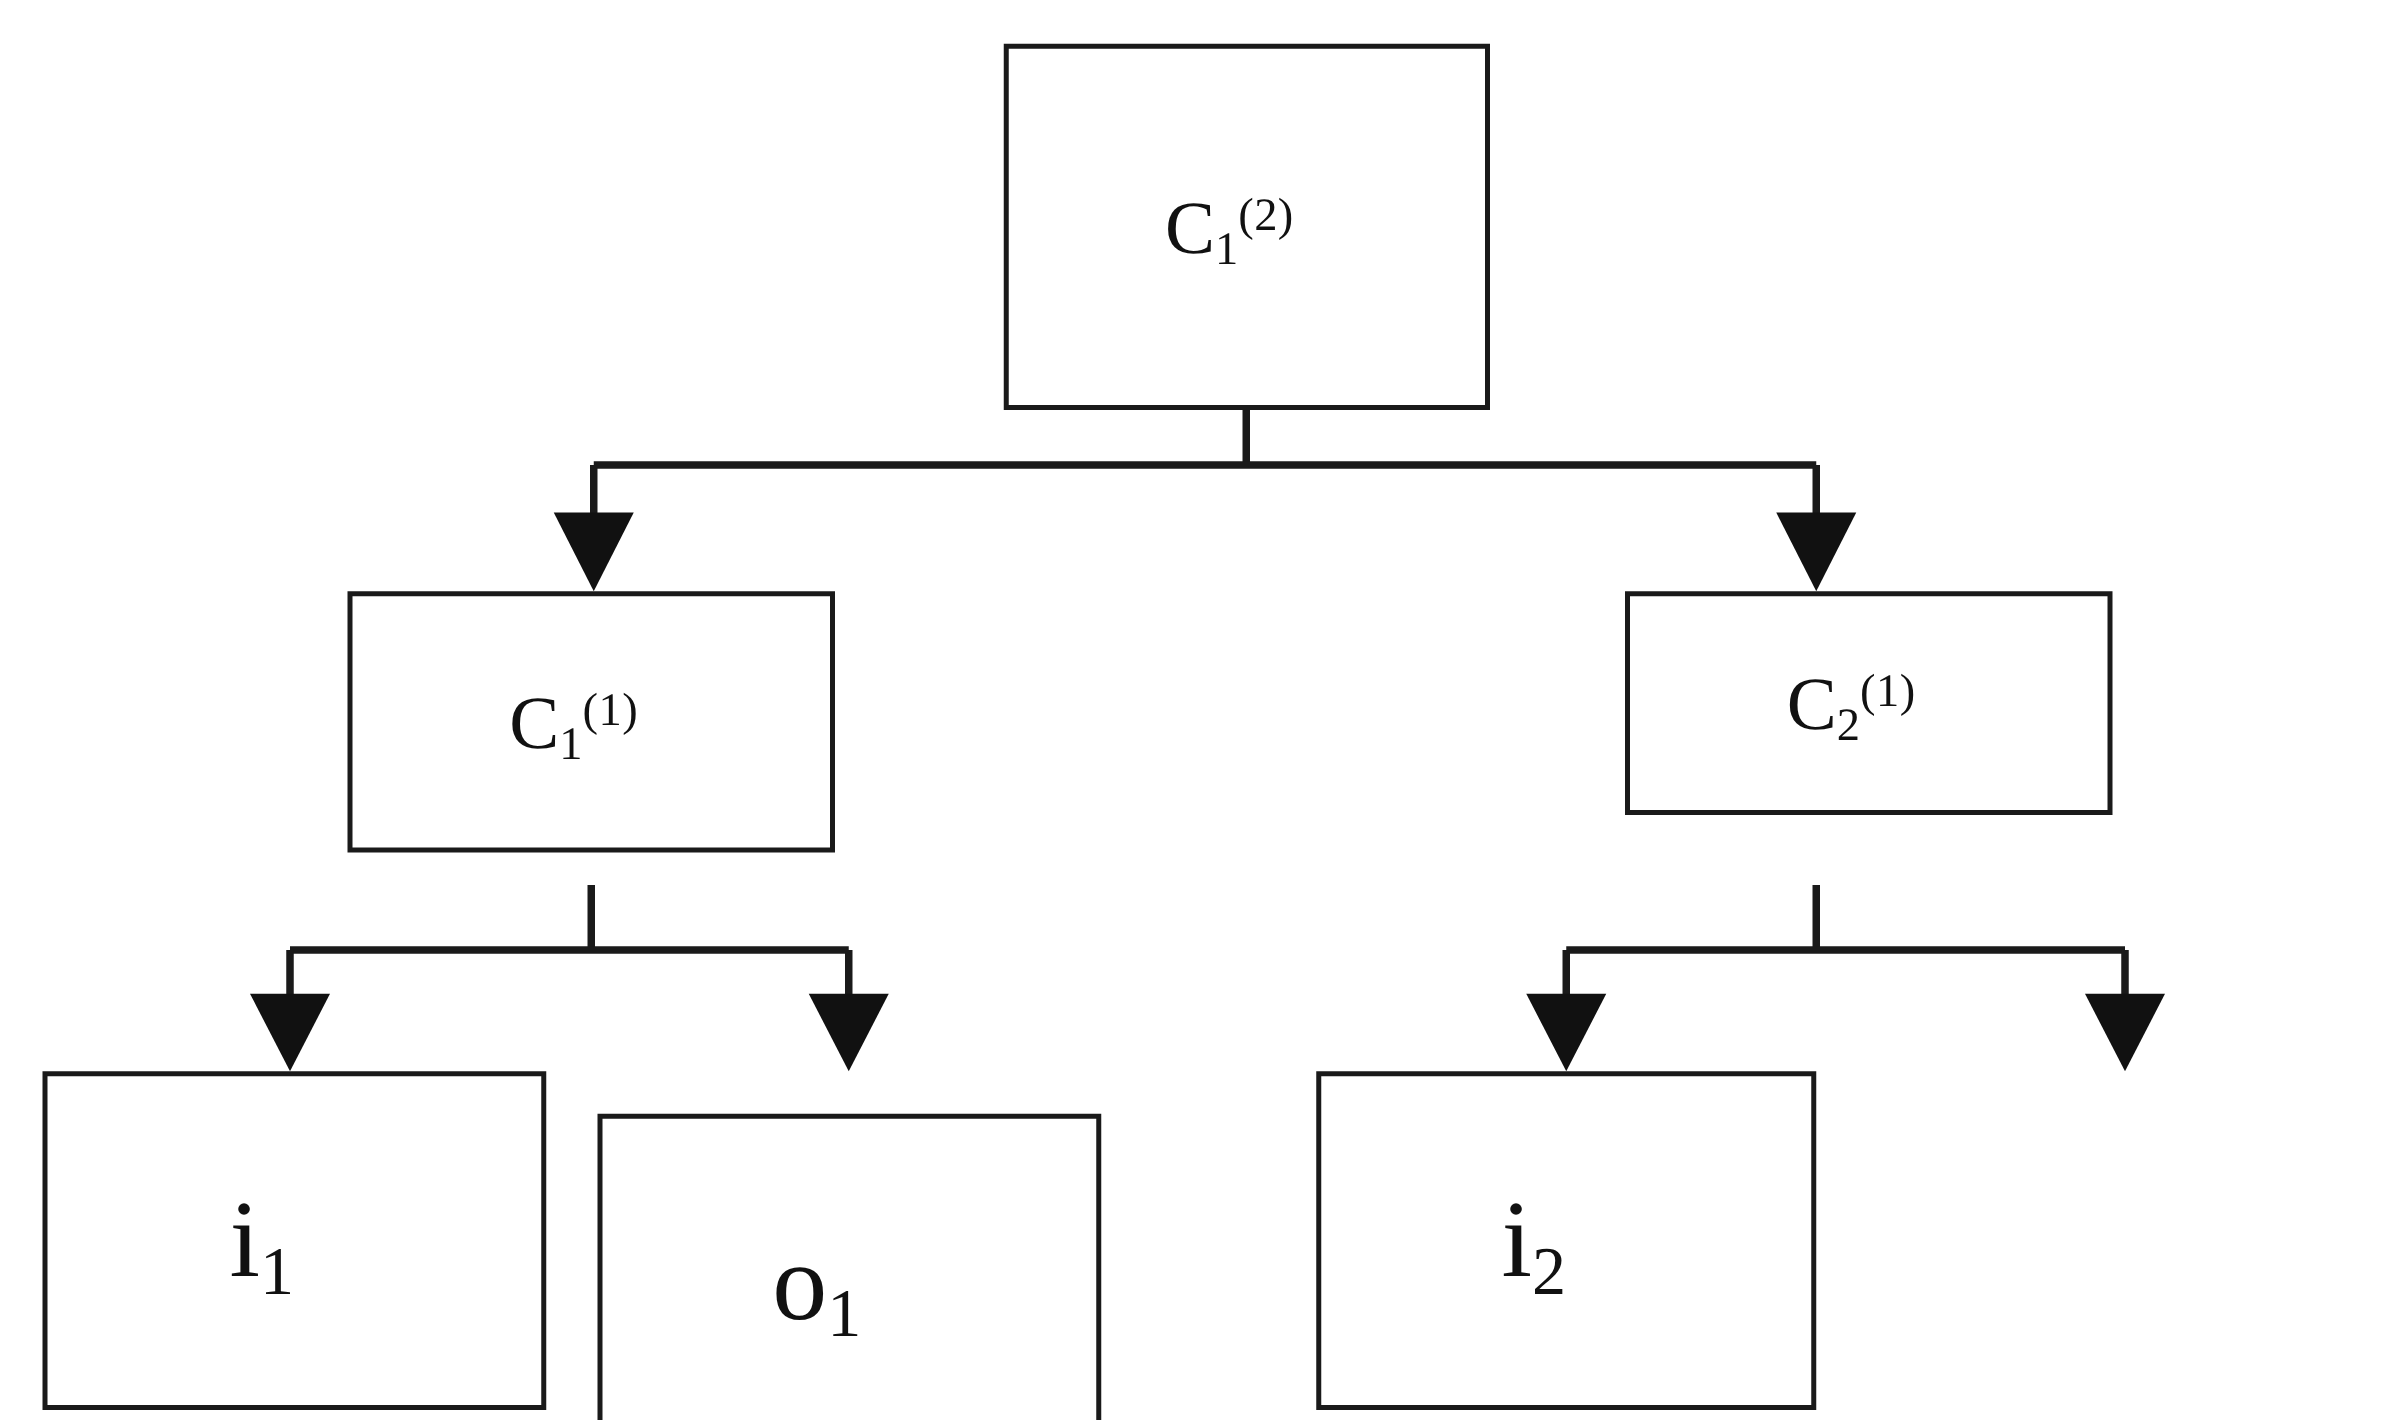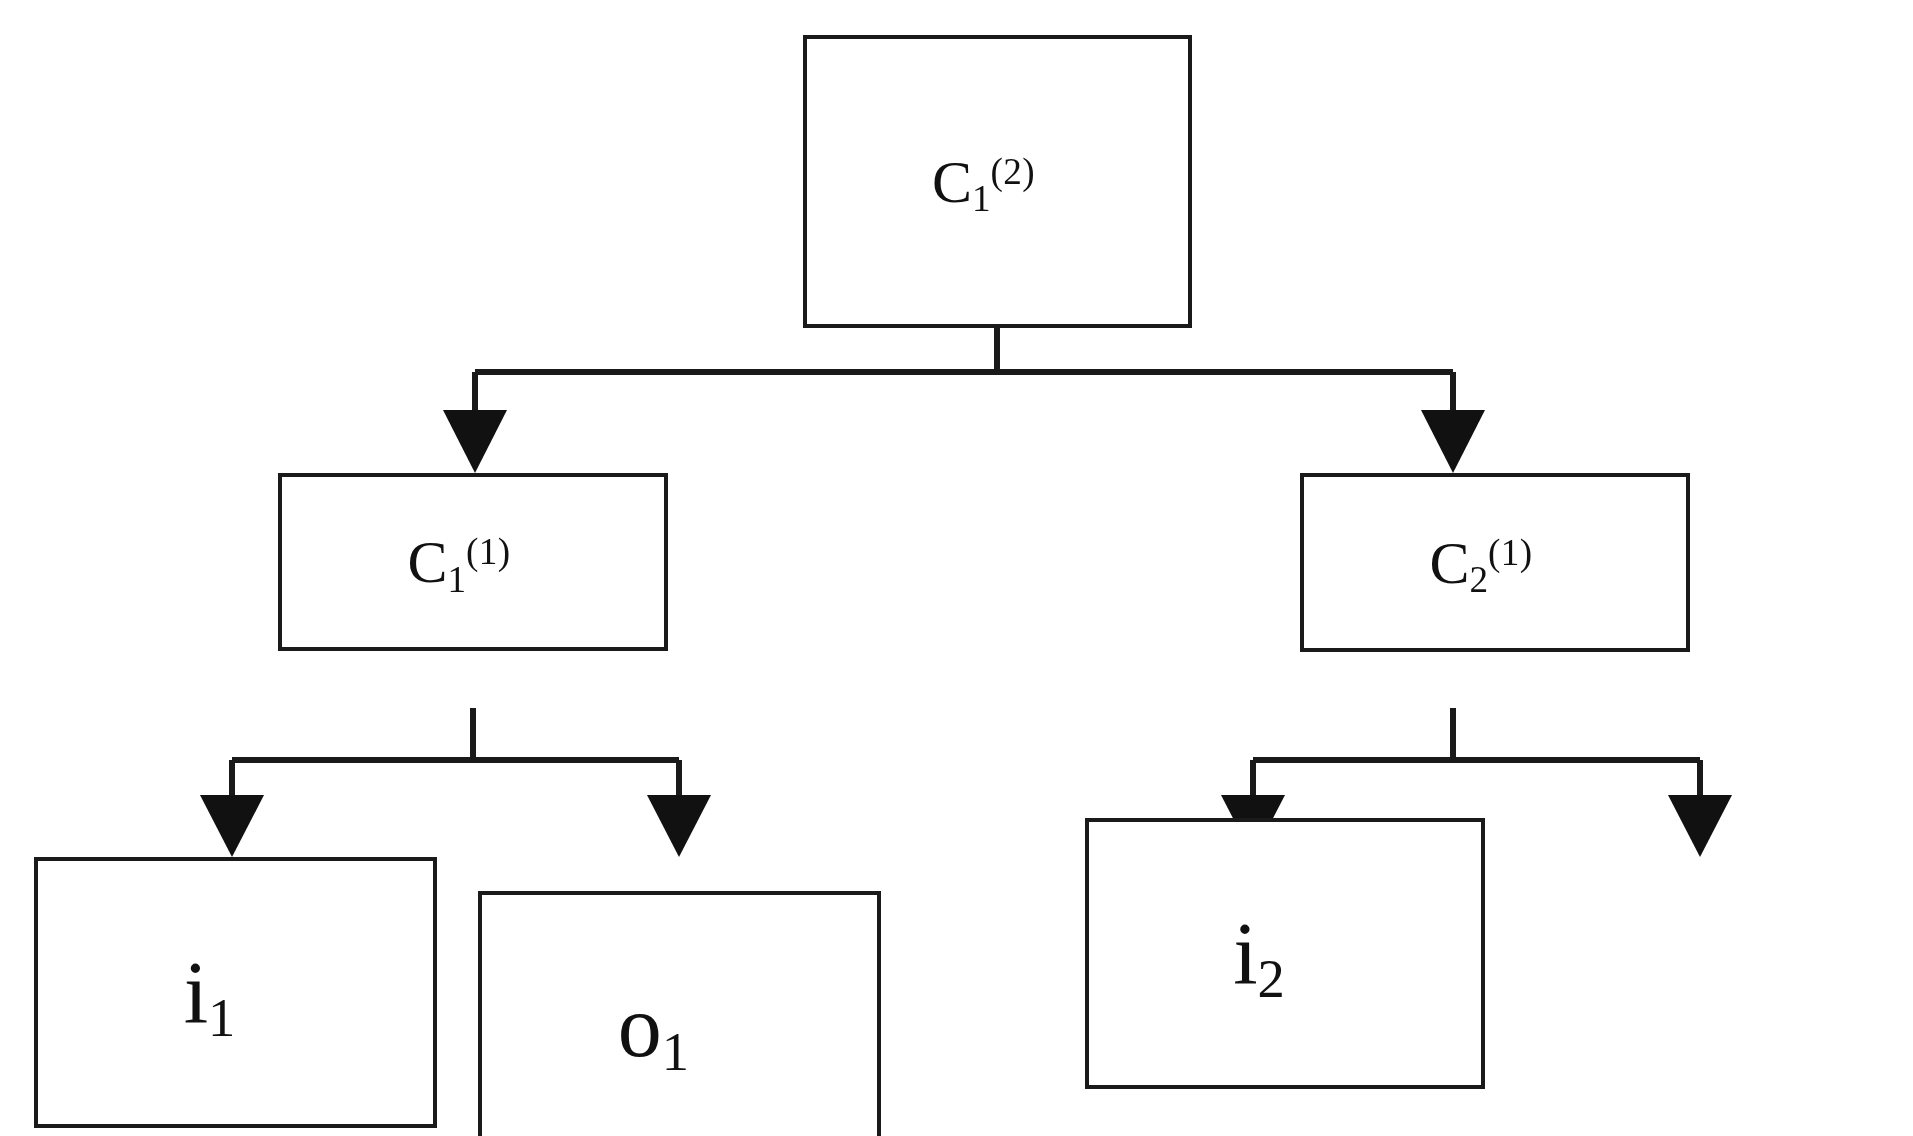--- a/index.html
+++ b/index.html
@@ -109,21 +109,21 @@
       <polygon points="1668,795 1732,795 1700,857"></polygon>
     </g>
   </svg>
 
   <div class="node-box" id="box-c1_2" style="left:803px; top:35px; width:389px; height:293px;">
     <span class="node-label lbl-composite shift-left">
       <span>C</span><sub>1</sub><sup>(2)</sup>
     </span>
   </div>
 
-  <div class="node-box" id="box-c1_1" style="left:278px; top:473px; width:390px; height:178px;">
+  <div class="node-box" id="box-c1_1" style="left:278px; top:473px; width:390px; height:209px;">
     <span class="node-label lbl-composite shift-left">
       <span>C</span><sub>1</sub><sup>(1)</sup>
     </span>
   </div>
 
   <div class="node-box" id="box-c2_1" style="left:1300px; top:473px; width:390px; height:179px;">
     <span class="node-label lbl-composite shift-left">
       <span>C</span><sub>2</sub><sup>(1)</sup>
     </span>
   </div>
@@ -133,20 +133,20 @@
       <span>i</span><sub>1</sub>
     </span>
   </div>
 
   <div class="node-box" id="box-o1" style="left:478px; top:891px; width:403px; height:271px;">
     <span class="node-label lbl-leaf shift-left-sm">
       <span>o</span><sub>1</sub>
     </span>
   </div>
 
-  <div class="node-box" id="box-i2" style="left:1053px; top:818px; width:400px; height:271px;margin-left:32px;">
+  <div class="node-box" id="box-i2" style="left:1053px; top:857px; width:400px; height:271px;">
     <span class="node-label lbl-leaf shift-left-sm">
       <span>i</span><sub>2</sub>
     </span>
   </div>
 
 
 </div>
 
 </body></html>

